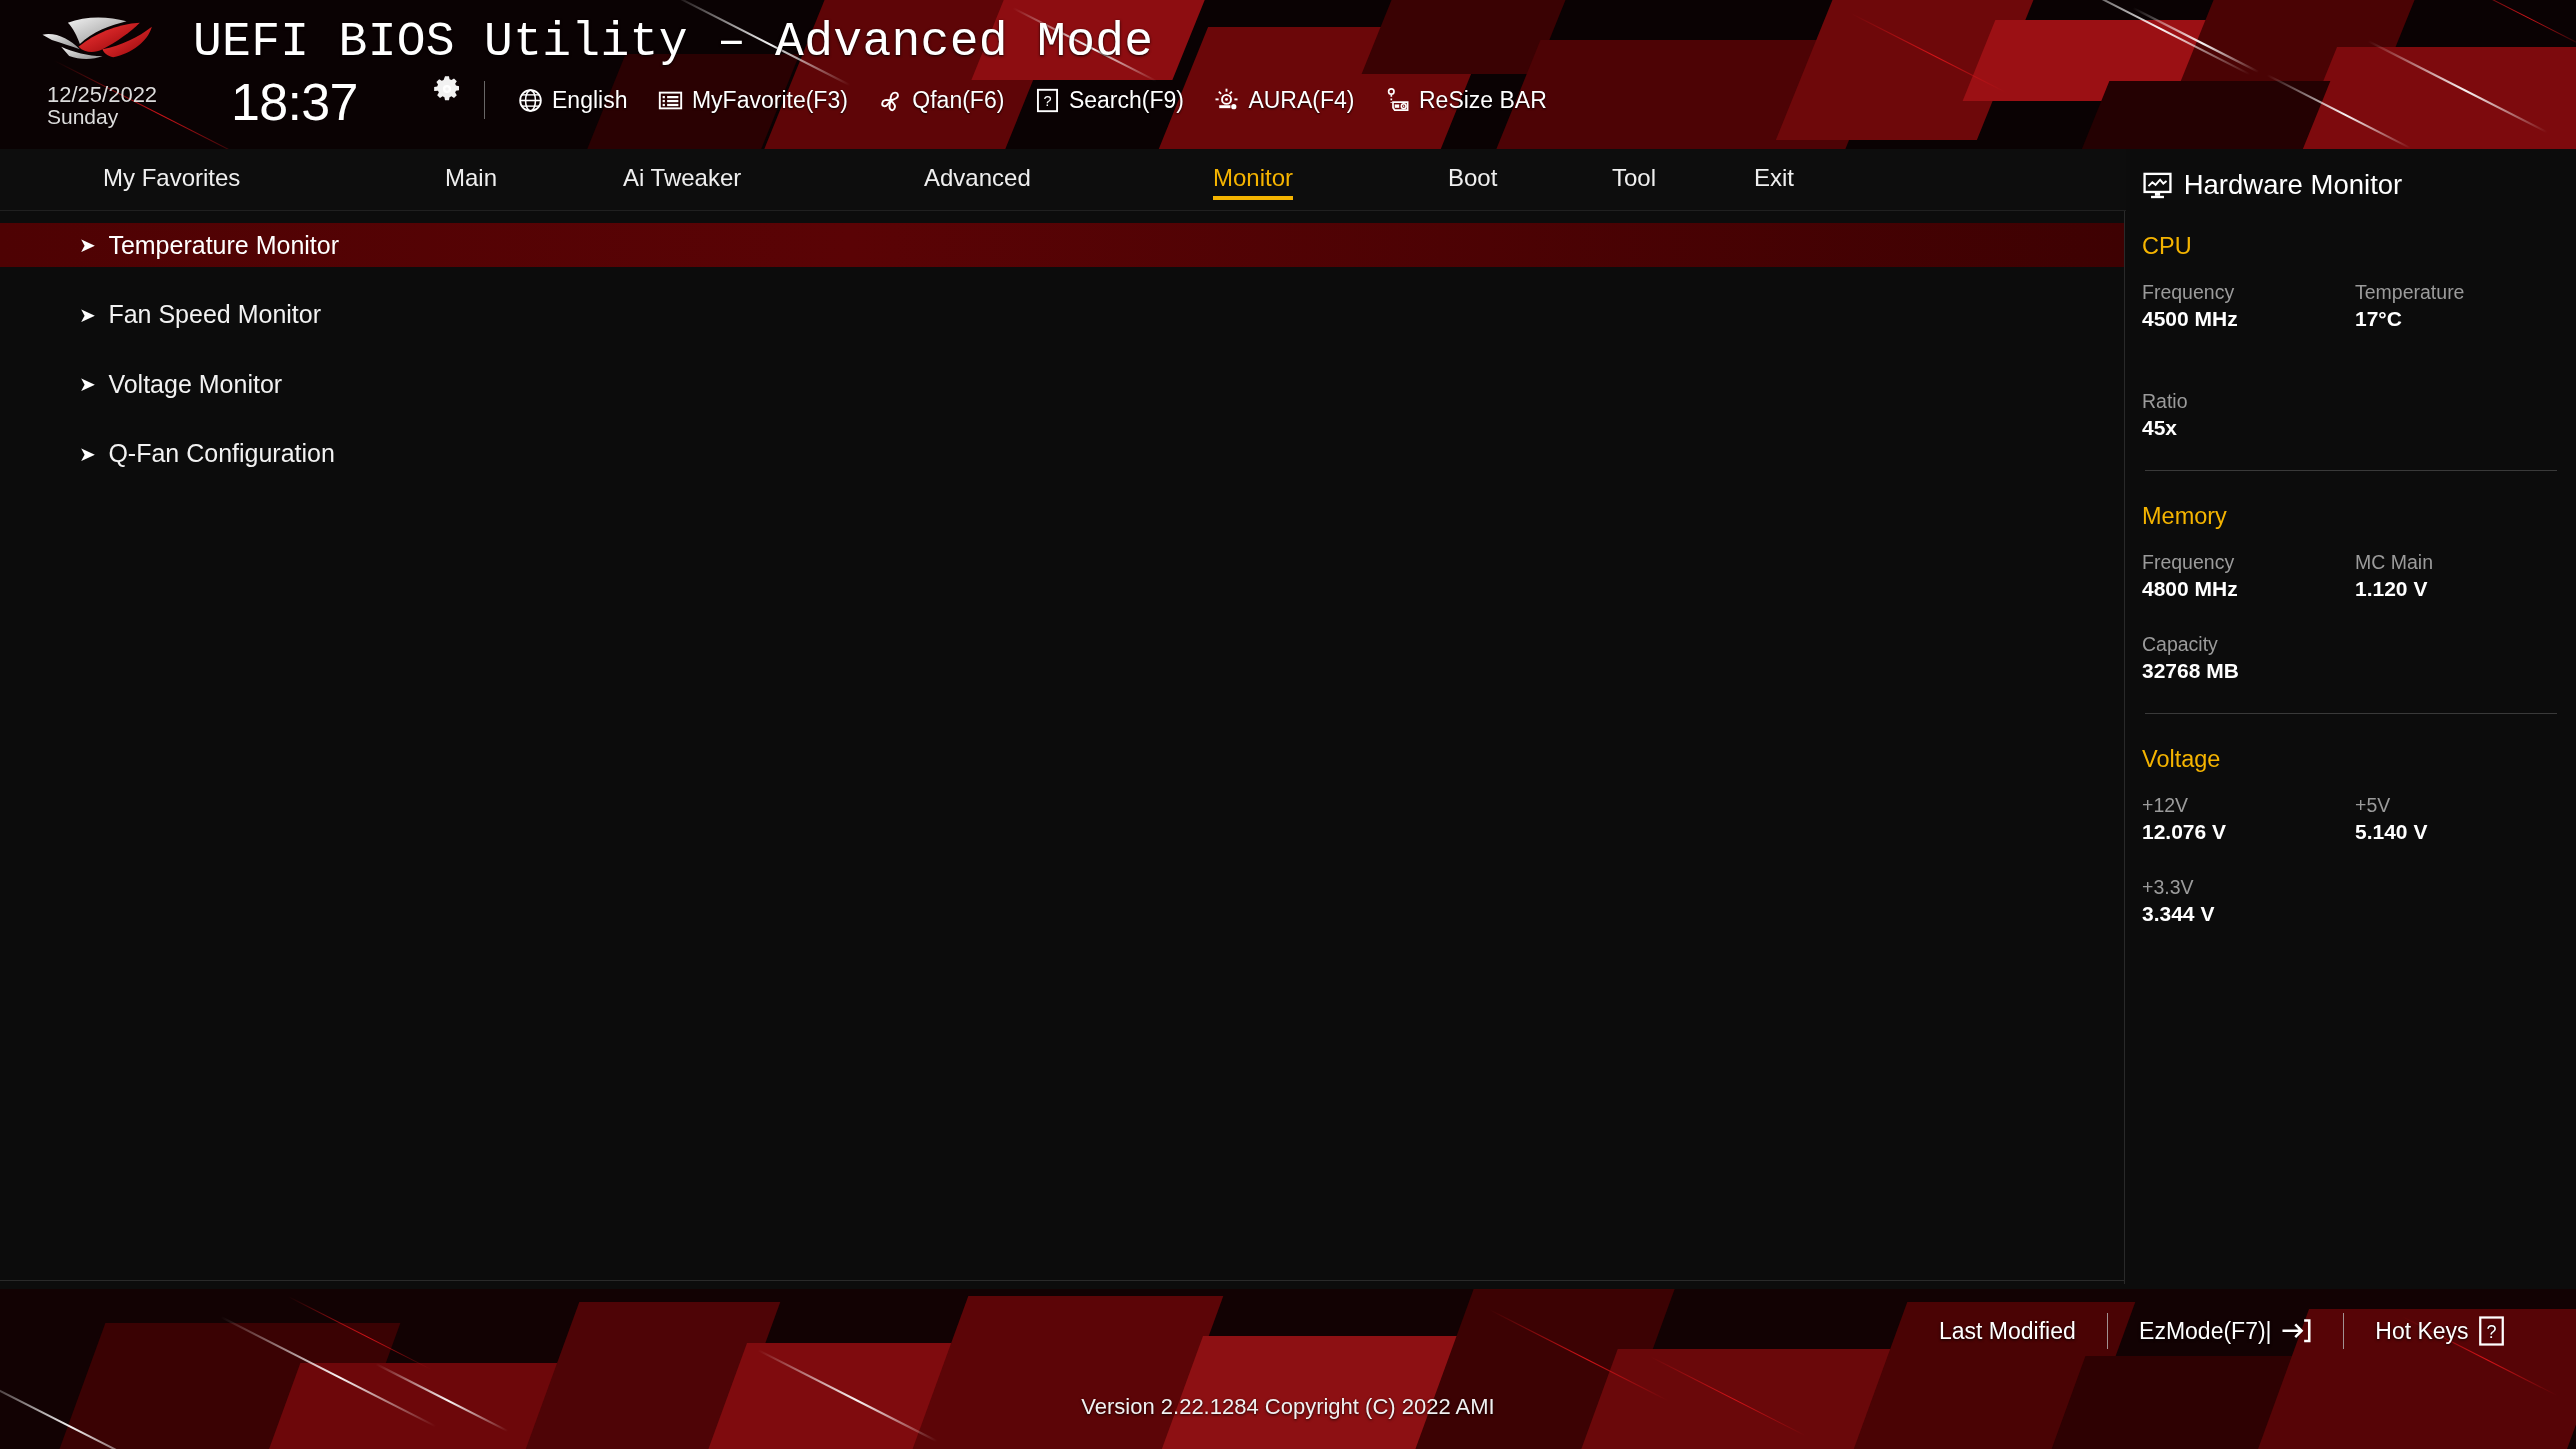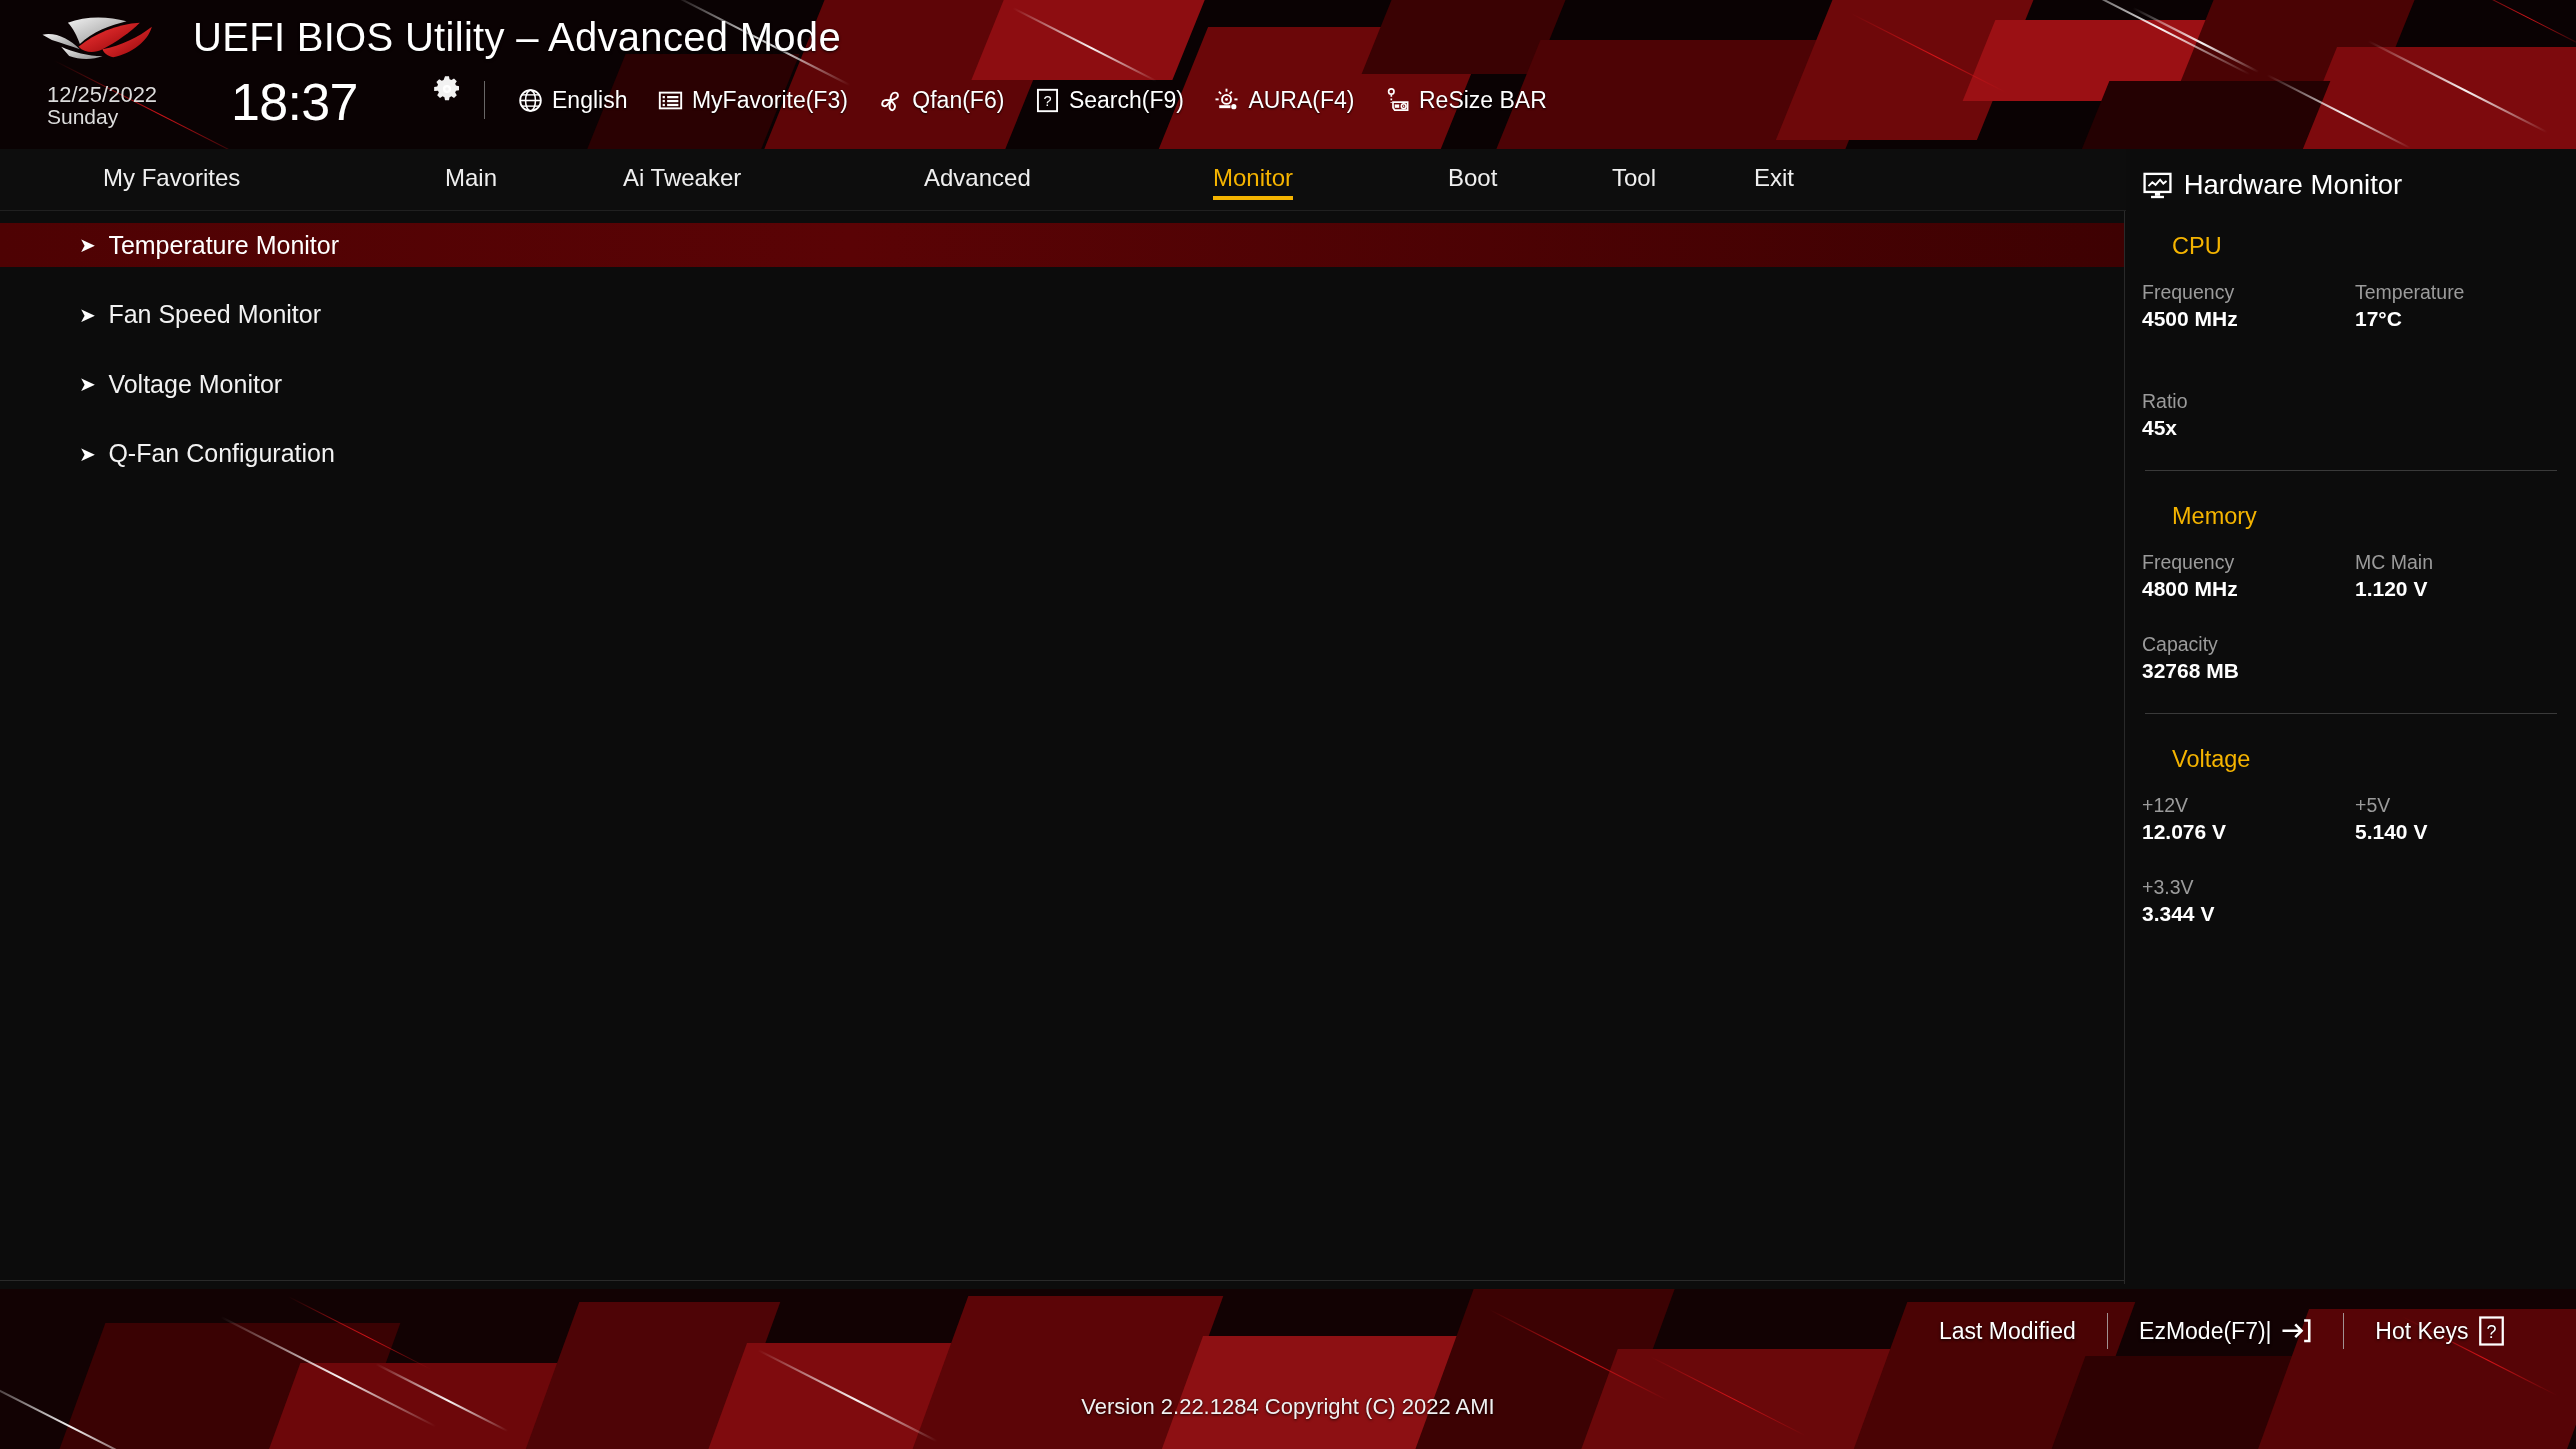--- a/index.html
+++ b/index.html
@@ -18,22 +18,23 @@
   }
   .hdr-geo{ position:absolute; inset:0; }
   .hdr-geo i{ position:absolute; display:block; transform:skewX(-22deg); }
   .streak{ position:absolute; height:2px; transform:rotate(27deg); transform-origin:left center;
            background:linear-gradient(90deg, rgba(255,255,255,0) 0%, rgba(255,255,255,.95) 55%, rgba(255,255,255,0) 100%); }
   .streak.red{ background:linear-gradient(90deg, rgba(190,0,0,0) 0%, rgba(220,20,25,.95) 55%, rgba(190,0,0,0) 100%); height:1.3px; }
 
   .rog-logo{ position:absolute; left:38px; top:12px; width:141px; height:52px; }
   .hdr-title{
     position:absolute; left:193px; top:14.8px;
-    font-size:40px; font-weight:400; letter-spacing:0.3px; color:#fff;
+    font-size:48px; font-weight:400; letter-spacing:0.3px; color:#fff;
     text-shadow:0 0.7px 2.7px rgba(0,0,0,.9);
+    font-family:Liberation Mono, monospace;
   }
 
   
   .dt{ position:absolute; left:47px; top:84px; line-height:1.02; }
   .dt .d1{ font-size:22px; color:#dcdcdc; }
   .dt .d2{ font-size:21px; color:#dcdcdc; }
   .clock{ position:absolute; left:231px; top:72px; font-size:52px; font-weight:400; color:#fff; letter-spacing:-0.7px; }
   .gear-btn{ position:absolute; left:433px; top:75px; width:28px; height:28px; }
 
   .hdr-sep{ position:absolute; top:81px; width:1.3px; height:38px; background:#8a8a8a; opacity:.75; }
@@ -96,21 +97,21 @@
 
   
   .side{
     position:absolute; left:2126px; top:149px; width:450px; height:1140px;
     background:#0c0c0c;
   }
   .side-head{ display:flex; align-items:center; gap:10.7px; padding:20px 0 0 16px; }
   .side-head .t{ font-size:27.5px; color:#fff; }
   .hm-ico{ width:31px; height:31px; }
 
-  .grp-title{ font-size:23.5px; color:#f5b400; padding:32px 0 0 16px;margin-left:30px; }
+  .grp-title{ font-size:23.5px; color:#f5b400; padding:32px 0 0 16px; }
   .kv-wrap{ padding:19px 0 0 16px; }
   .kv-row{ display:flex; }
   .kv{ width:213px; }
   .kv .k{ font-size:19.5px; color:#9b9b9b; line-height:1.35; }
   .kv .v{ font-size:21px; color:#fff; font-weight:bold; line-height:1.35; }
   .kv-gap{ height:27px; }
   .divider{ height:0.7px; background:#3a3a3a; margin:28px 19px 0 19px; }
 
   
   .footer{

